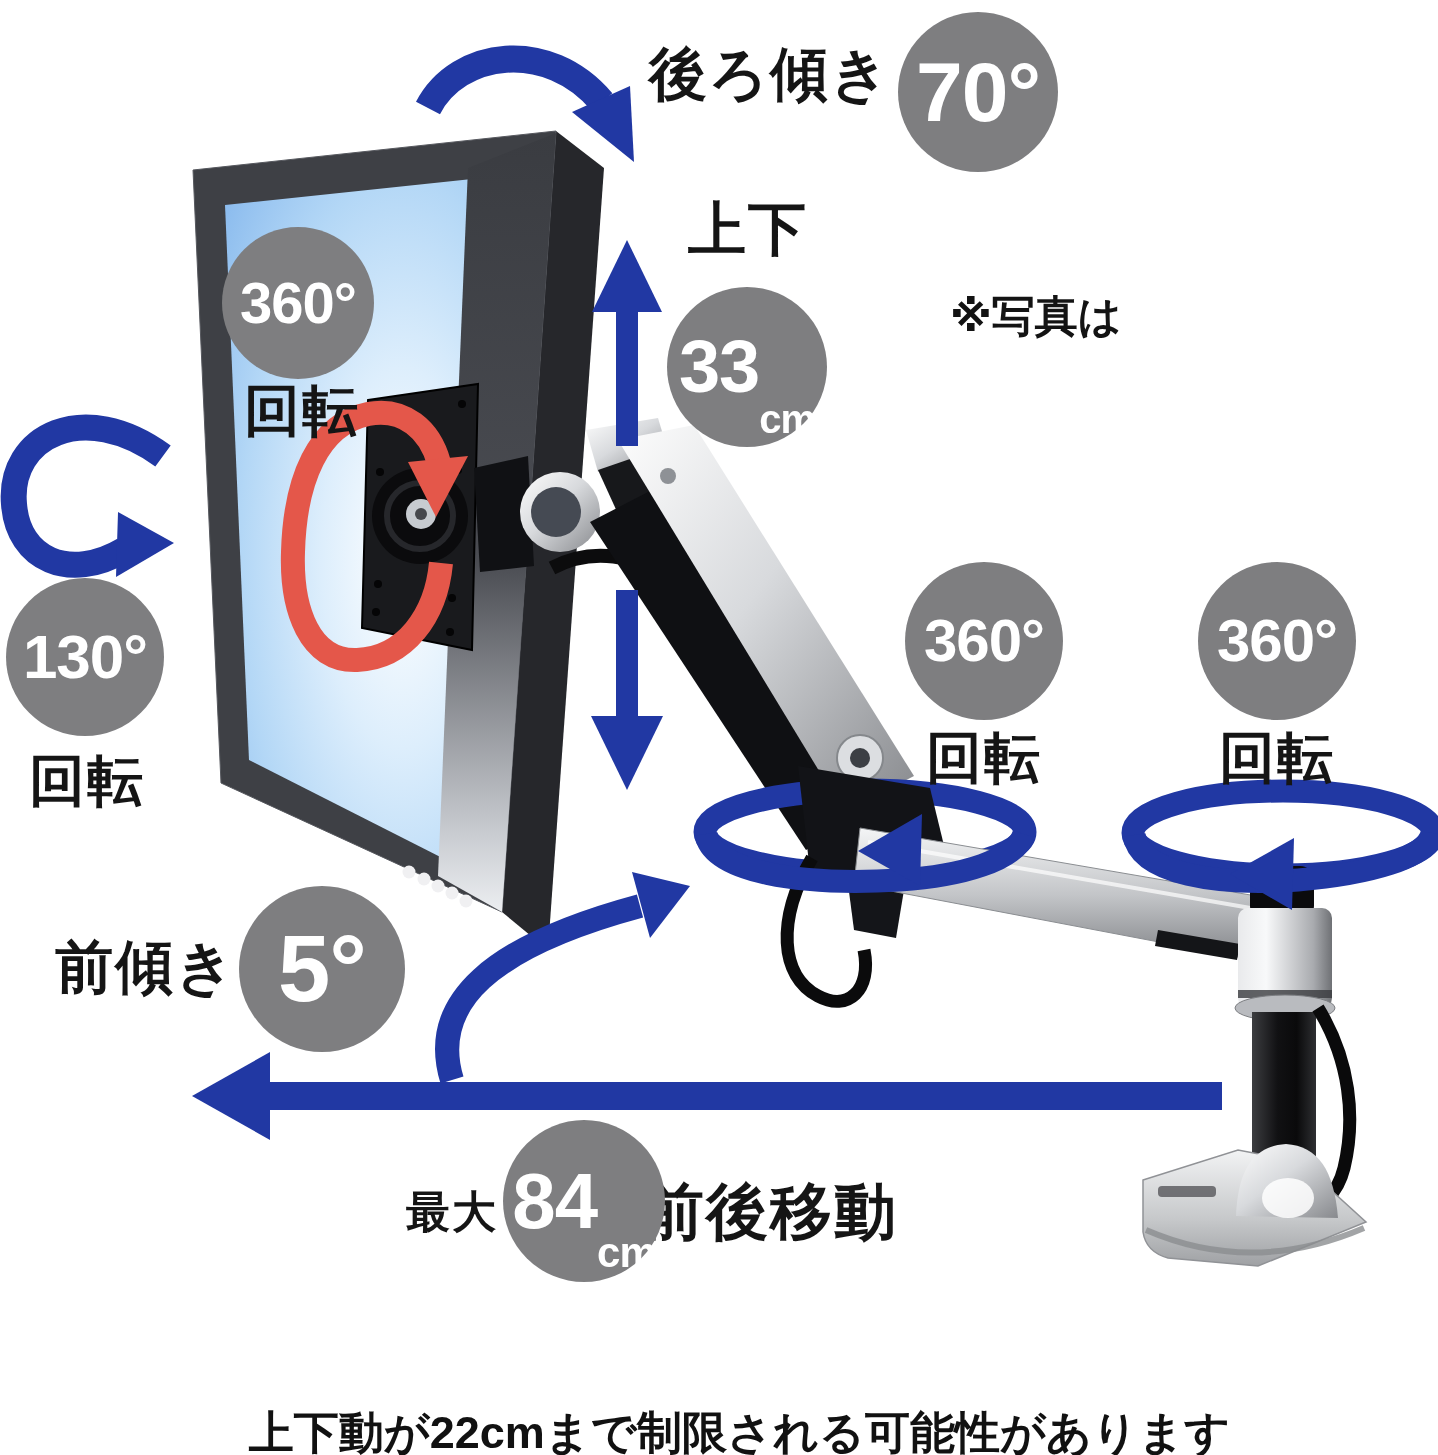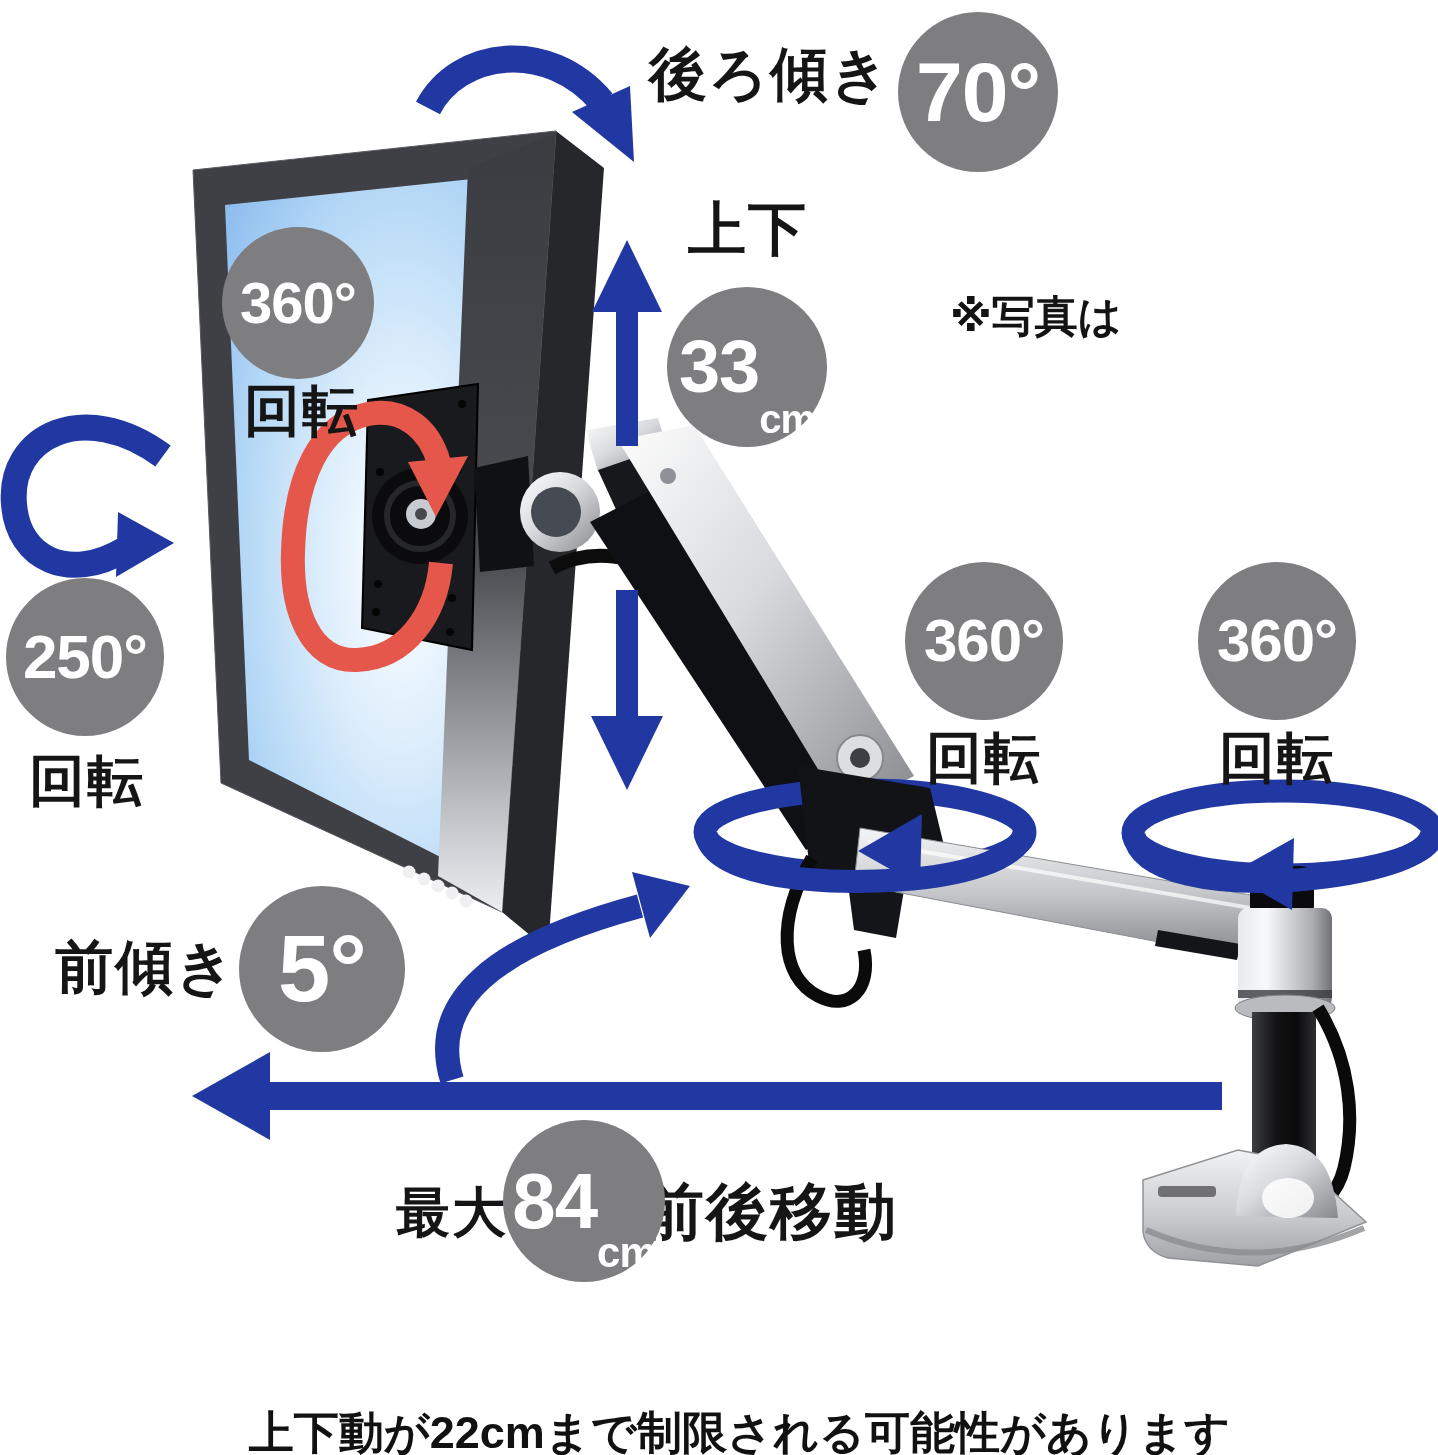--- a/index.html
+++ b/index.html
@@ -212,33 +212,33 @@
       <span class="unit" style="font-size:40px;margin-bottom:8px">cm</span>
   </div>
 
   <div class="note" style="left:950px;top:284px">
     <div>※写真は</div>
   </div>
 
   <div class="badge" style="left:298px;top:303px;width:152px;height:152px;font-size:58px">360°</div>
   <div class="label" style="left:302px;top:411px;font-size:56px">回転</div>
 
-  <div class="badge" style="left:85px;top:657px;width:158px;height:158px;font-size:62px">250°</div>
+  <div class="badge" style="left:85px;top:657px;width:158px;height:158px;font-size:62px">130°</div>
   <div class="label" style="left:87px;top:781px;font-size:56px">回転</div>
 
   <div class="badge" style="left:984px;top:641px;width:158px;height:158px;font-size:60px">360°</div>
   <div class="label" style="left:984px;top:758px;font-size:56px">回転</div>
 
   <div class="badge" style="left:1277px;top:641px;width:158px;height:158px;font-size:60px">360°</div>
   <div class="label" style="left:1277px;top:758px;font-size:56px">回転</div>
 
   <div class="label" style="left:146px;top:967px;font-size:58px">前傾き</div>
   <div class="badge" style="left:322px;top:969px;width:166px;height:166px;font-size:94px">5°</div>
 
-  <div class="label" style="left:452px;top:1212px;font-size:54px">最大</div>
+  <div class="label" style="left:452px;top:1212px;font-size:44px">最大</div>
   <div class="badge" style="left:584px;top:1201px;width:162px;height:162px">
     <span style="font-size:78px">84</span>
       <span class="unit" style="font-size:42px;margin-bottom:8px">cm</span>
   </div>
   <div class="label" style="left:770px;top:1212px;font-size:62px">前後移動</div>
 
   <div class="footnote" style="top:1410px">上下動が22cmまで制限される可能性があります</div>
 
 </div>
 

